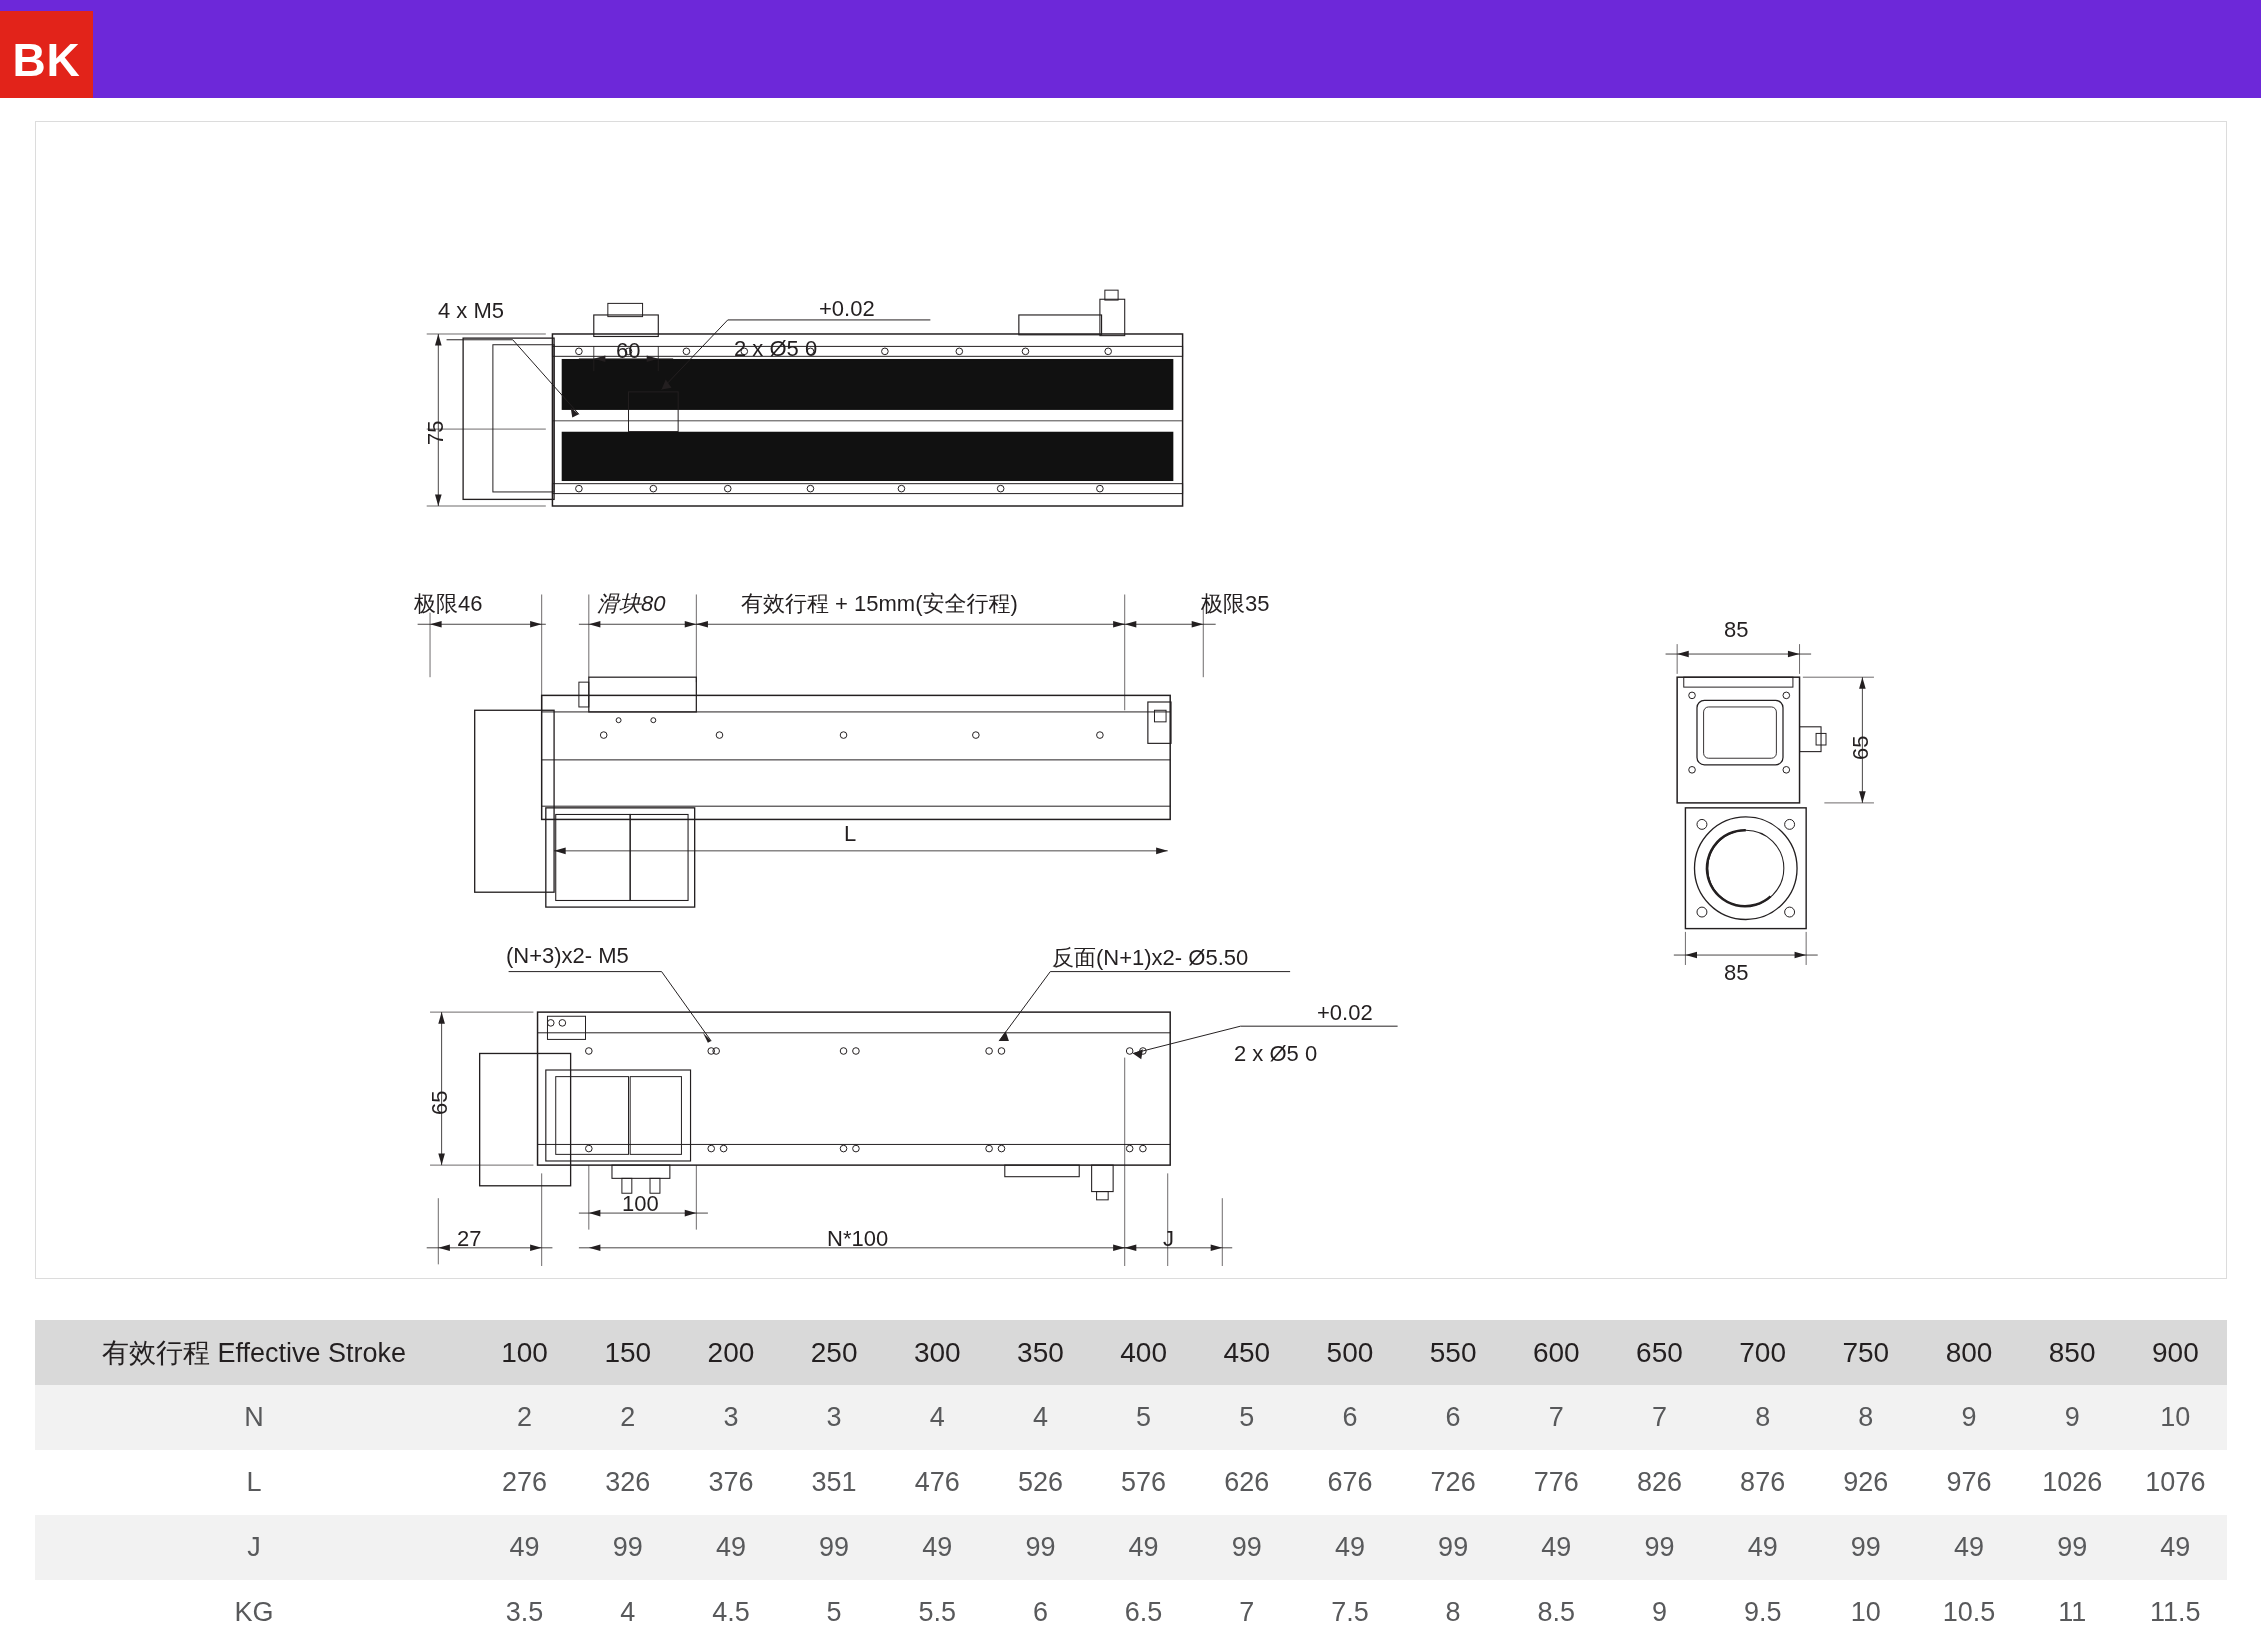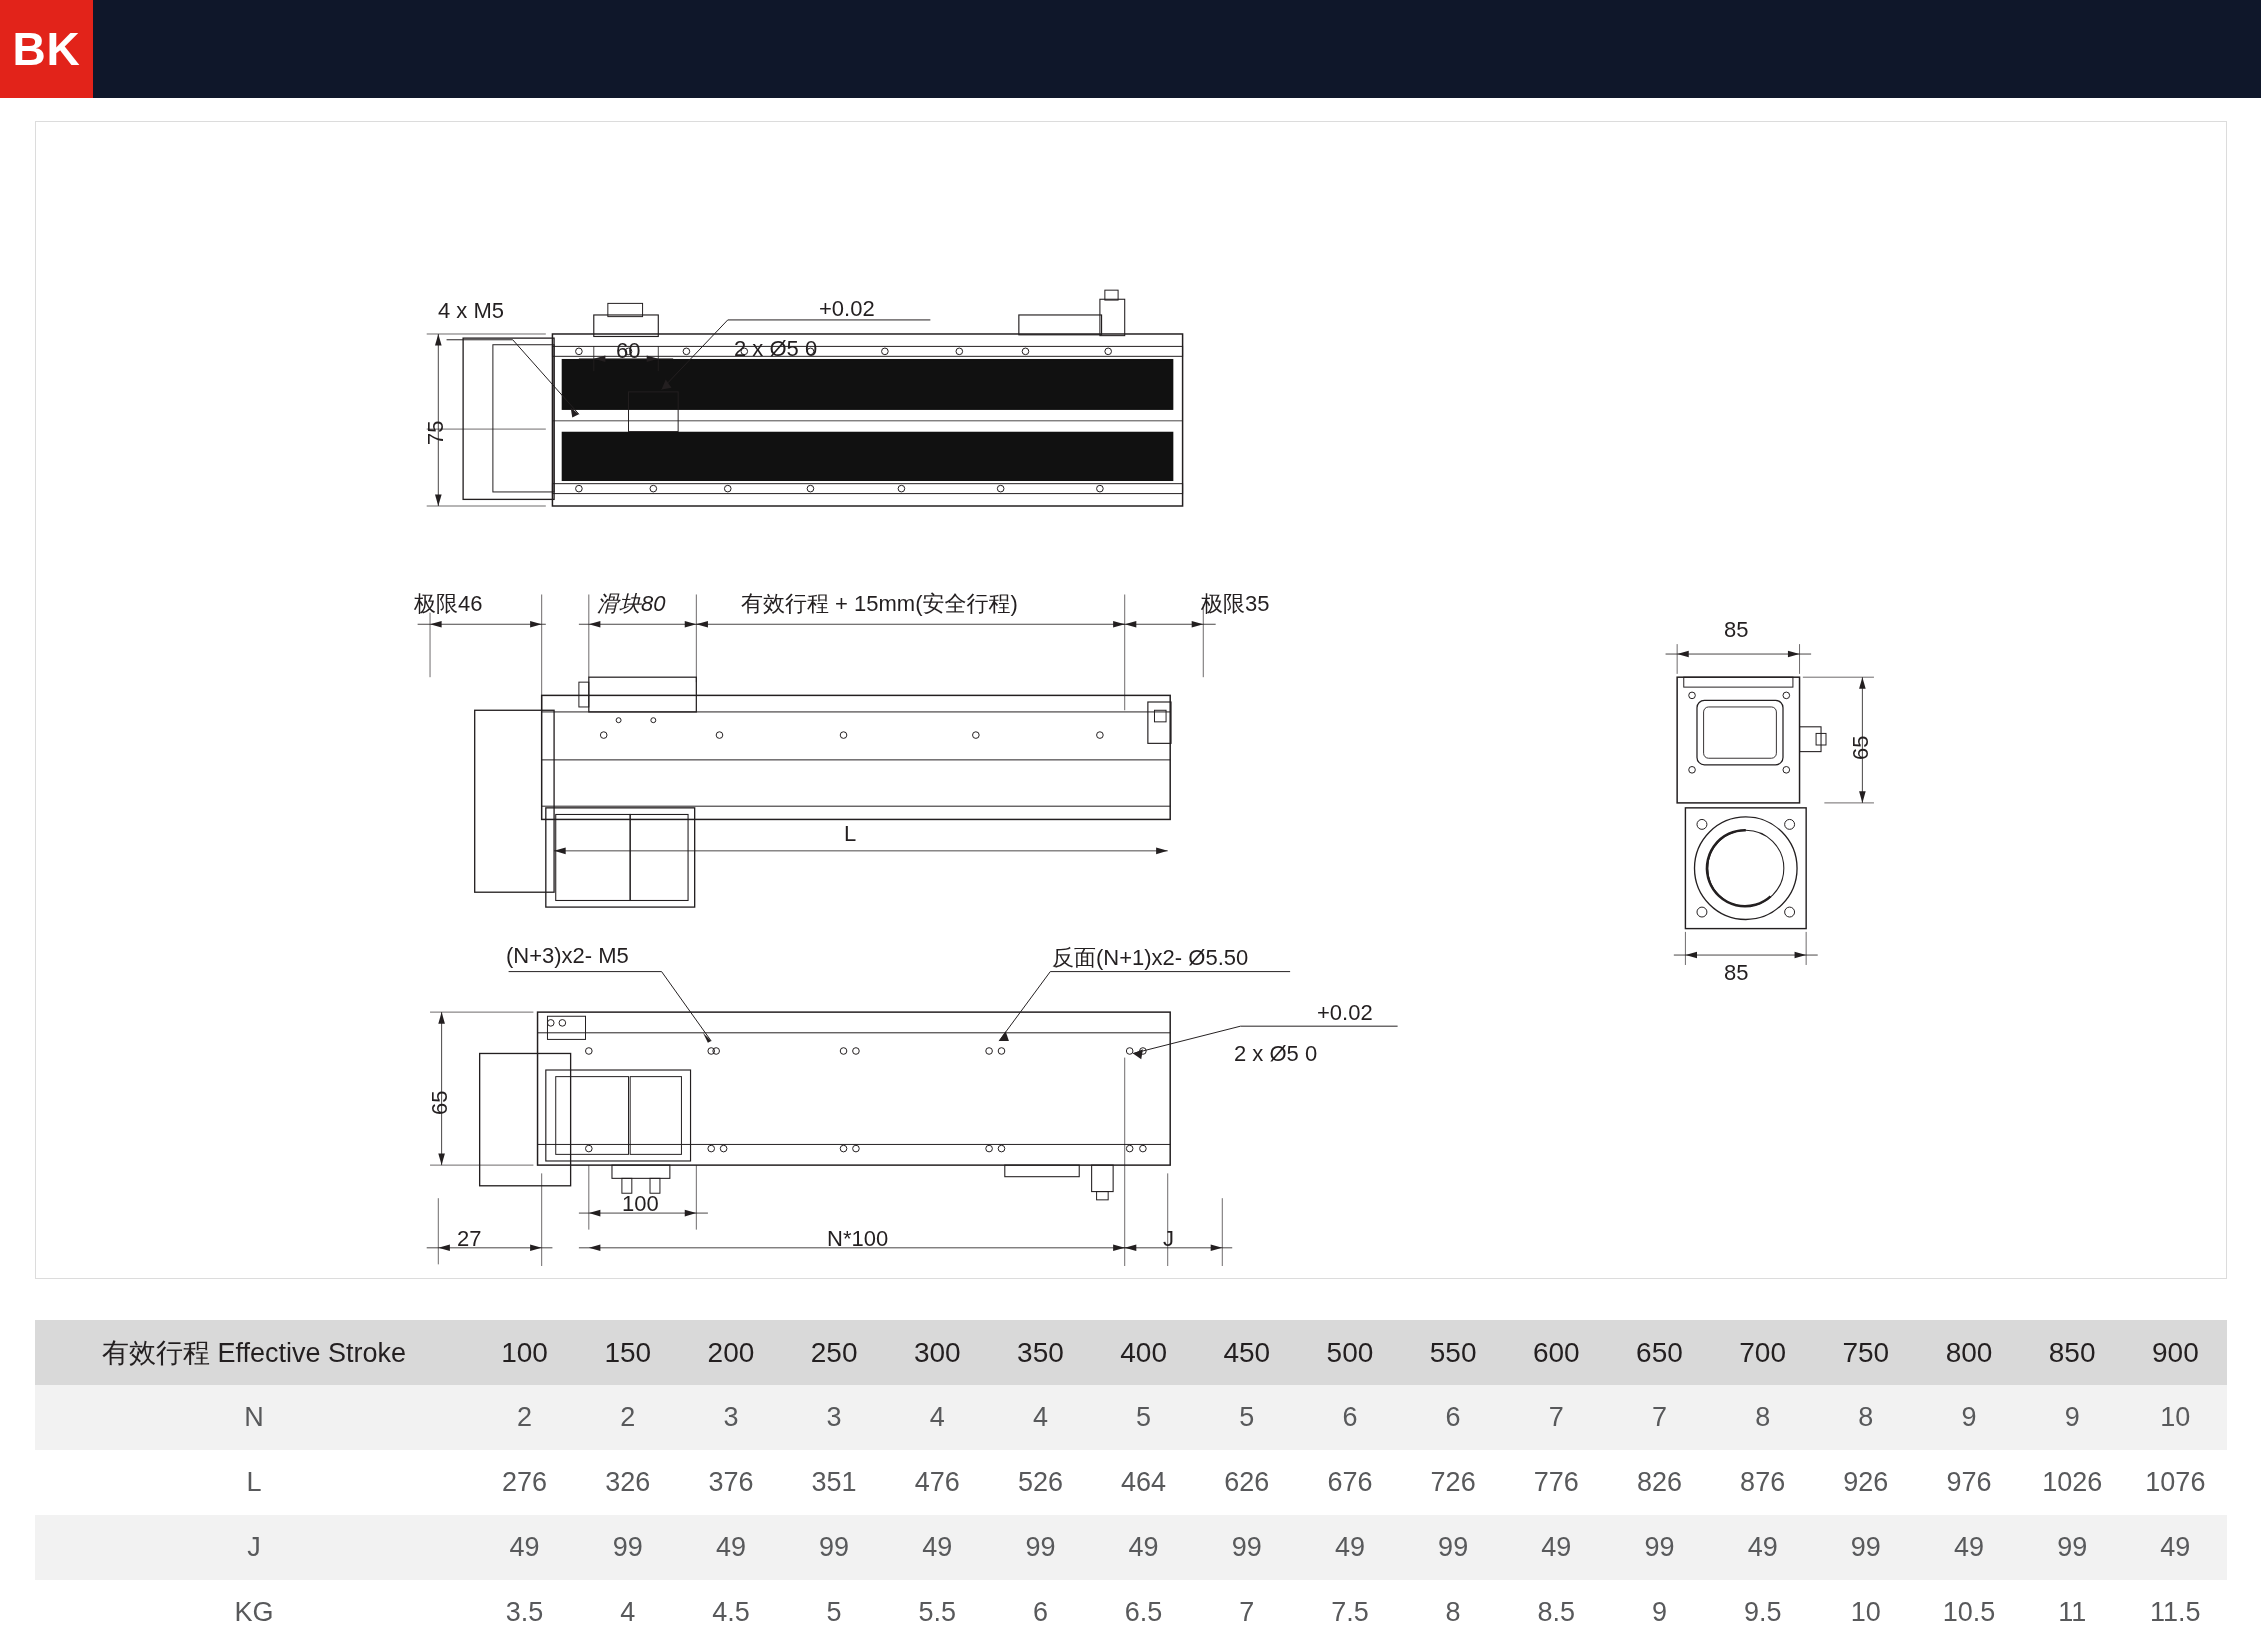--- a/index.html
+++ b/index.html
@@ -11,22 +11,22 @@
     width: 2261px;
     height: 1638px;
     font-family: "Liberation Sans", sans-serif;
     color: #231f20;
     overflow: hidden;
     position: relative;
   }
 
   
   .header {
-    height: 98px;
-    background: #0f172a;
+    height: 120px;
+    background: #6d28d9;
     display: flex;
     align-items: center;
     position: relative;
   }
   .header-badge {
     width: 93px;
     height: 98px;
     background: #e2231a;
     color: #ffffff;
     font-size: 46px;
@@ -432,21 +432,21 @@
         <td>10</td>
       </tr>
       <tr class="even">
         <td class="first">L</td>
         <td>276</td>
         <td>326</td>
         <td>376</td>
         <td>351</td>
         <td>476</td>
         <td>526</td>
-        <td>464</td>
+        <td>576</td>
         <td>626</td>
         <td>676</td>
         <td>726</td>
         <td>776</td>
         <td>826</td>
         <td>876</td>
         <td>926</td>
         <td>976</td>
         <td>1026</td>
         <td>1076</td>

